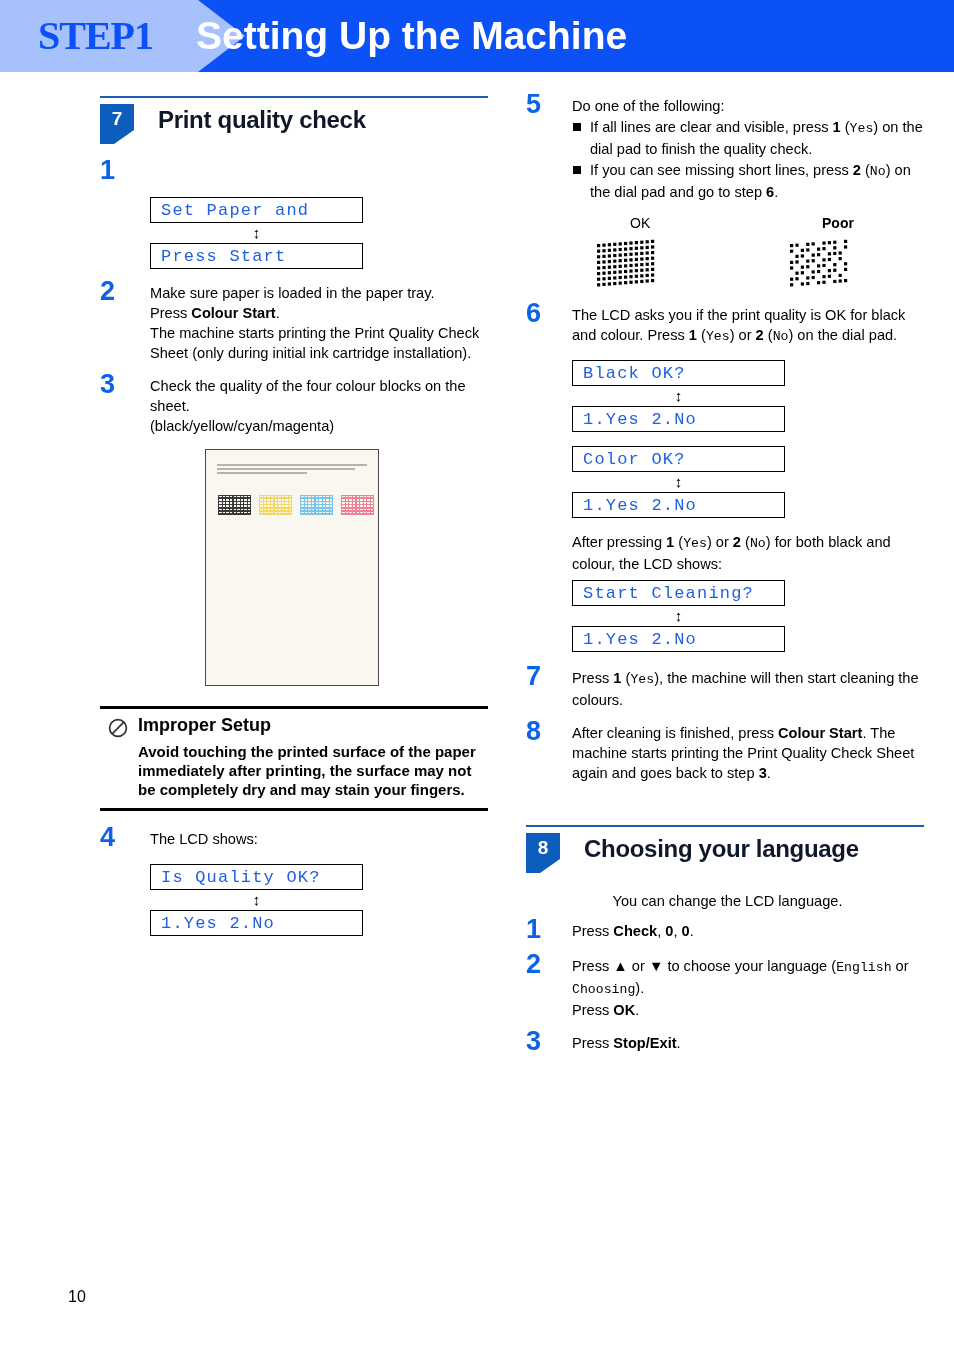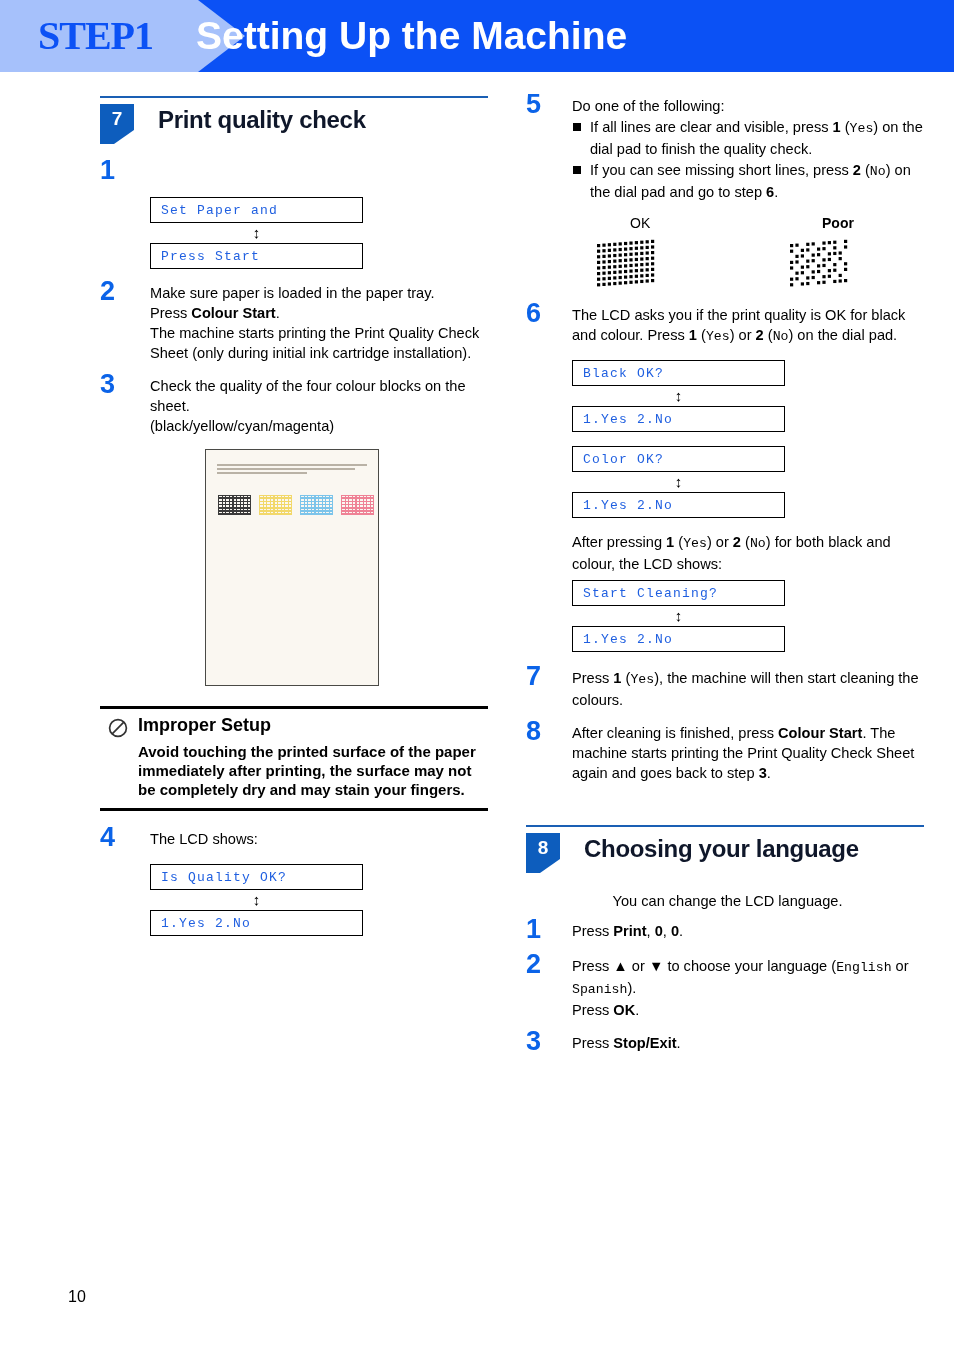--- a/index.html
+++ b/index.html
@@ -58,21 +58,21 @@
   ul.bullets{list-style:none;margin:0;padding:0;}
   ul.bullets li{position:relative;padding-left:18px;margin-top:1px;}
   ul.bullets li .sq{
     position:absolute;left:1px;top:6px;width:8px;height:8px;background:#000;
   }
 
   
   .lcd{
     border:1px solid #000;background:#fff;height:26px;line-height:26px;
     color:#1f5fe0;font-family:"Liberation Mono",monospace;
-    font-size:13px;letter-spacing:1.2px;padding-left:10px;box-sizing:border-box;
+    font-size:17px;letter-spacing:1.2px;padding-left:10px;box-sizing:border-box;
   }
   .lcd-left{width:213px;margin-left:50px;}
   .lcd-right{width:213px;margin-left:46px;}
   .arrow-ud{
     text-align:center;font-size:15px;line-height:20px;font-weight:bold;
     width:213px;margin-left:50px;color:#000;
   }
   .col-right .arrow-ud{margin-left:46px;}
   .gap6{height:6px;}
   .gap14{height:14px;}
@@ -411,28 +411,28 @@
       <div class="badge">8</div>
       <div class="section-title">Choosing your language</div>
     </div>
   </div>
 
   <div class="step-body" style="margin-left:5px;margin-bottom:10px;text-align:center;">You can change the LCD language.</div>
 
   <div class="step">
     <div class="step-num">1</div>
     <div class="step-body">
-      <span>Press </span><b>Print</b><span>, </span><b>0</b><span>, </span><b>0</b><span>.</span>
+      <span>Press </span><b>Check</b><span>, </span><b>0</b><span>, </span><b>0</b><span>.</span>
     </div>
   </div>
 
   <div class="step">
     <div class="step-num">2</div>
     <div class="step-body">
-      <span>Press ▲ or ▼ to choose your language (</span><span class="mono">English</span><span> or </span><span class="mono">Spanish</span><span>).</span><br>
+      <span>Press ▲ or ▼ to choose your language (</span><span class="mono">English</span><span> or </span><span class="mono">Choosing</span><span>).</span><br>
       <span>Press </span><b>OK</b><span>.</span>
     </div>
   </div>
 
   <div class="step">
     <div class="step-num">3</div>
     <div class="step-body">
       <span>Press </span><b>Stop/Exit</b><span>.</span>
     </div>
   </div>

